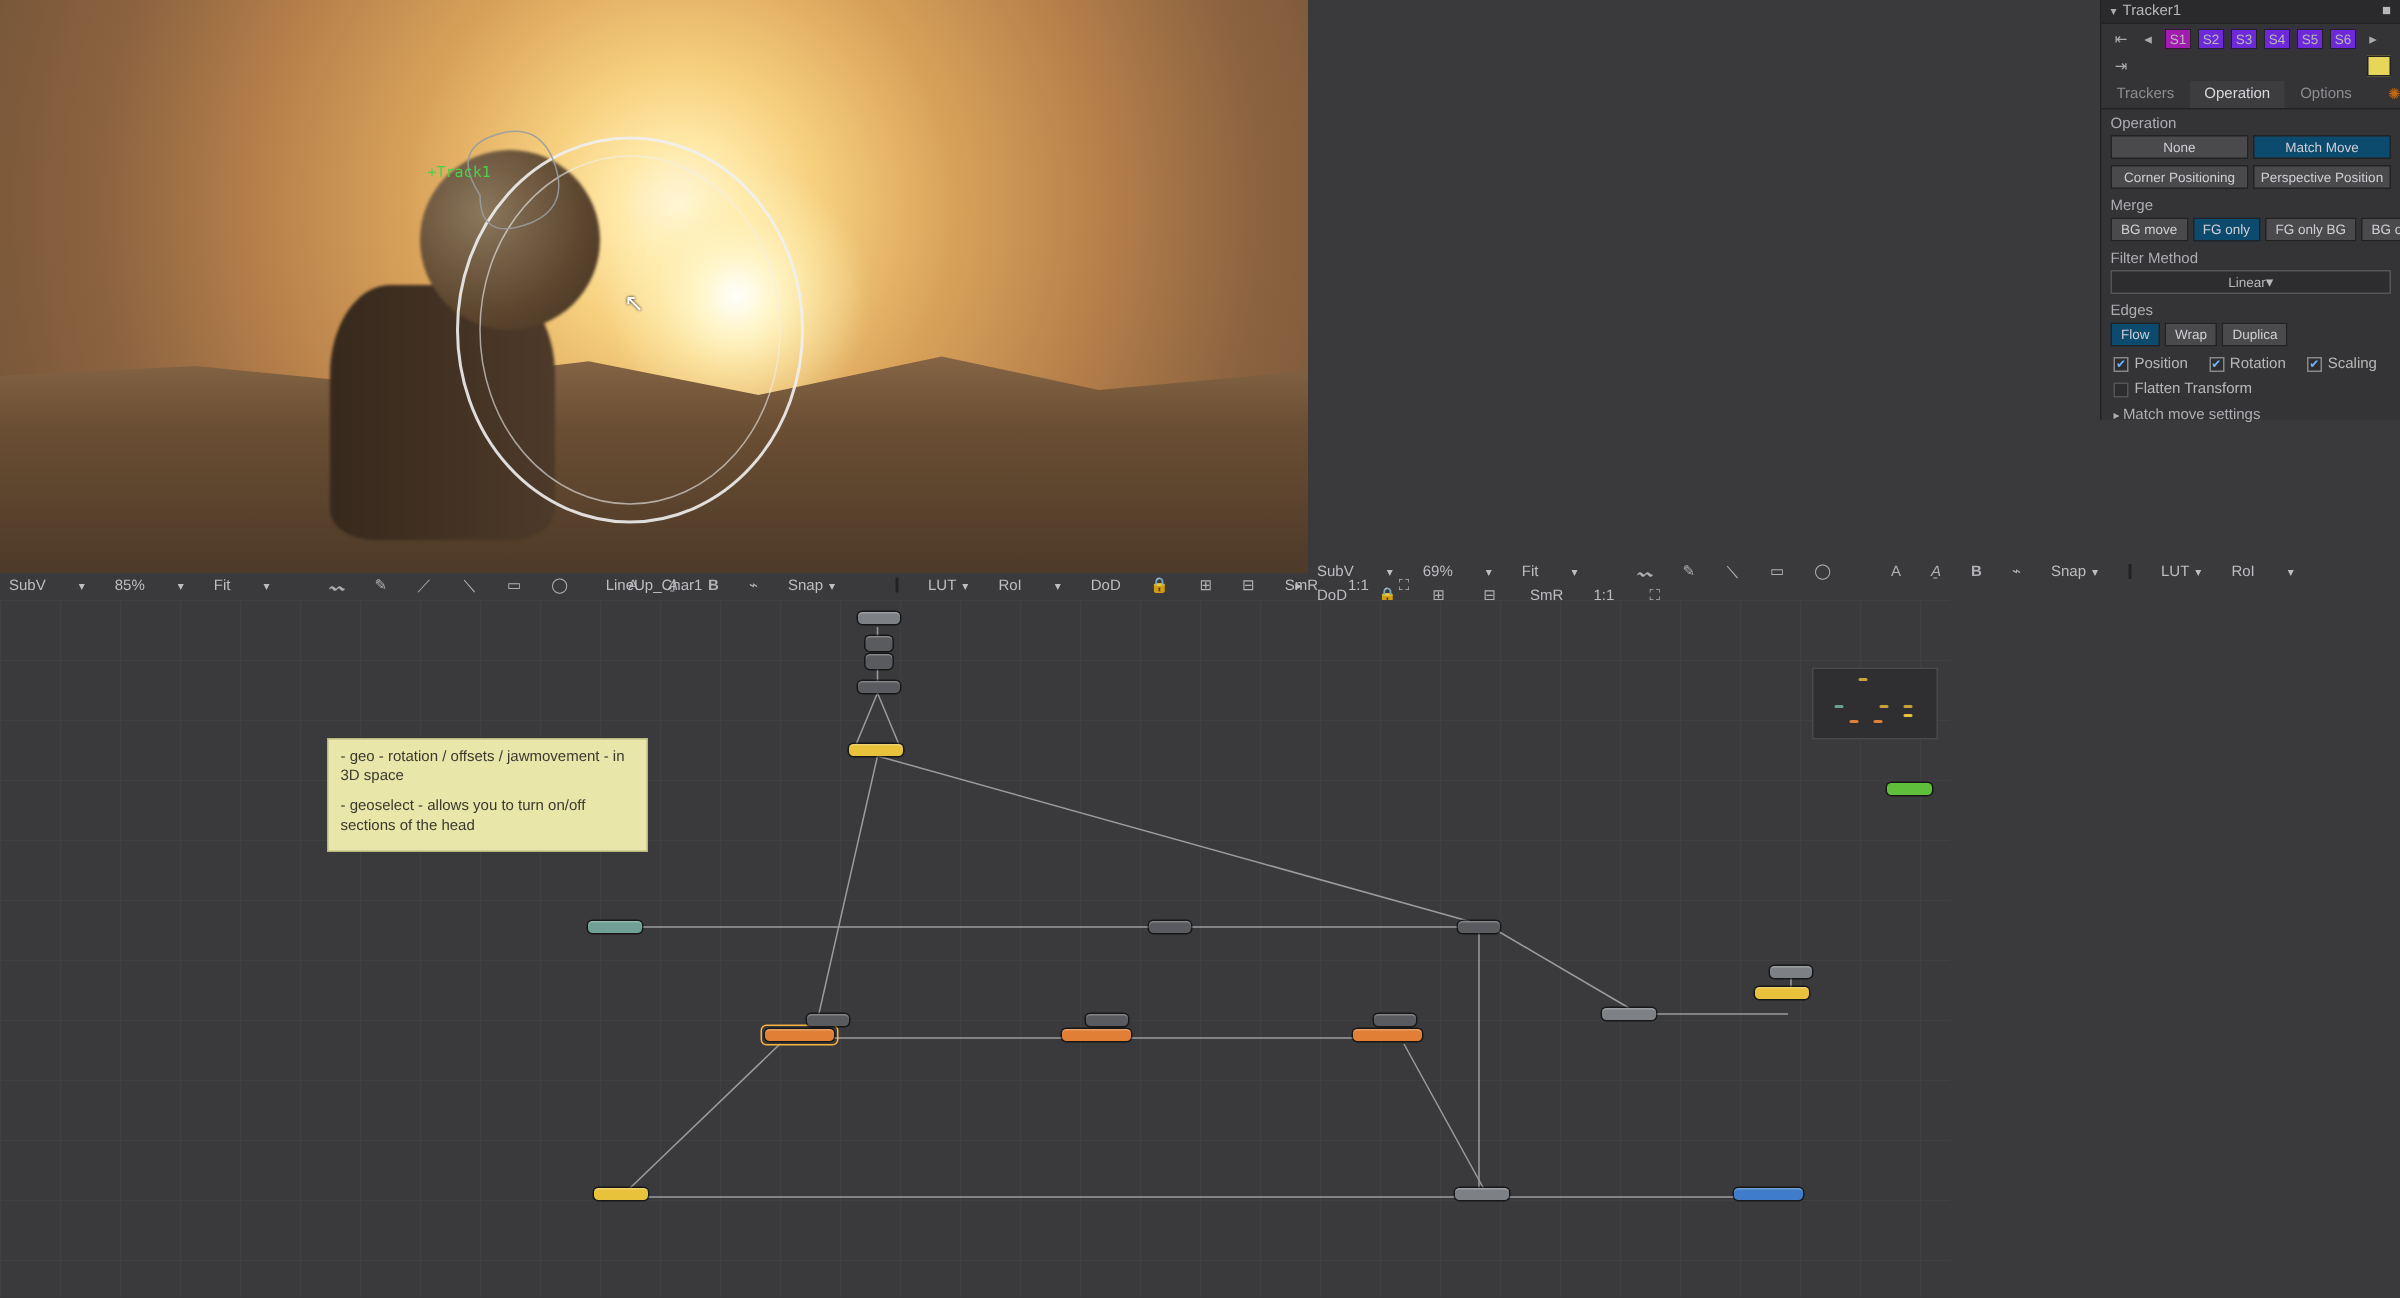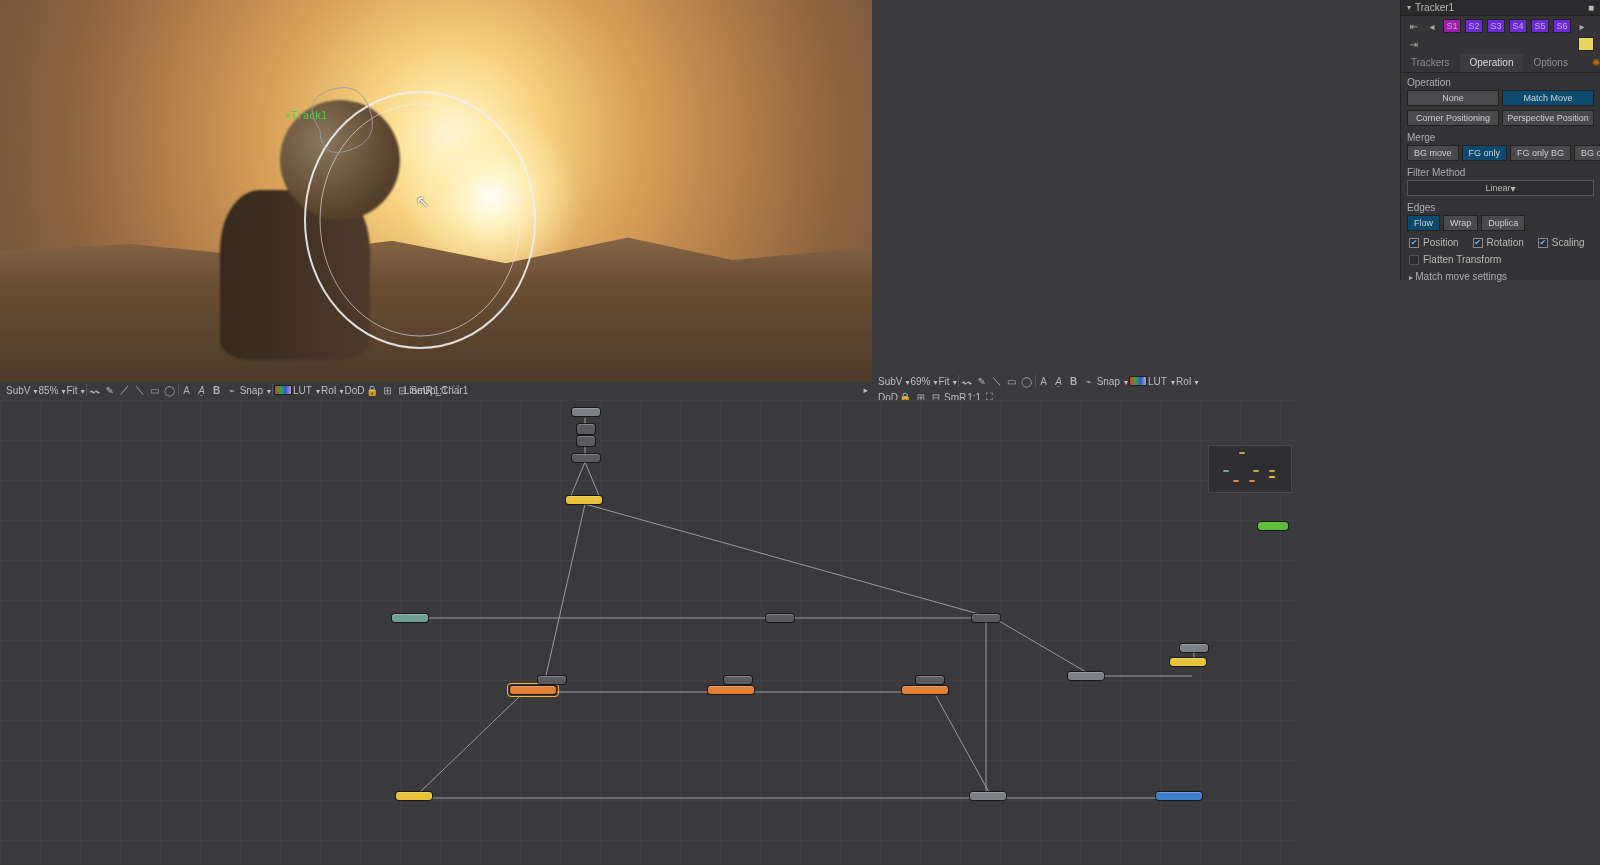--- a/index.html
+++ b/index.html
@@ -27,21 +27,21 @@
 .astro .body  { position:absolute; left:20px; top:120px; width:150px; height:170px;
   background:linear-gradient(90deg,#5b442f,#816045); border-radius:40px 40px 30px 30px/60px 60px 20px 20px; }
 .astro .head  { position:absolute; left:80px; top:30px; width:120px; height:120px;
   background:radial-gradient(circle at 35% 35%,#e7c79a,#9b754e 60%,#6b4e33); border-radius:50%; }
 .helmet-wire  { position:absolute; left:290px; top:70px; width:280px; height:290px; }
 .helmet-wire svg { width:100%; height:100%; }
 .cursor-arrow { position:absolute; left:416px; top:192px; font-size:16px; color:#fff; text-shadow:0 0 2px #000; }
 .green-mark   { position:absolute; left:285px; top:110px; color:#4ad24a; font-size:10px; font-family:monospace; }
 
 
-.vbar { position:absolute; height:16px; display:flex; align-items:center; gap:1px;
+.vbar { position:absolute; height:16px; display:flex; align-items:center; gap:20px;
   font-size:10px; color:#bdbdc2; padding:0 6px; }
 .toolbar-left   { left:0;   top:382px; width:872px; }
 .toolbar-right  { left:872px; top:373px; width:428px; }
 .tb-ico { width:14px; height:14px; display:flex; align-items:center; justify-content:center; opacity:.9; }
 .tb-sep { width:1px; height:12px; background:#555; }
 .color-swatch { width:18px; height:10px;
   background:linear-gradient(90deg,#d33,#3a3,#35d,#aaa); border:1px solid #222; }
 .snapctl { display:flex; align-items:center; gap:2px; }
 .caret-down::after { content:"▾"; font-size:8px; margin-left:2px; }
 .centered-label { position:absolute; left:50%; transform:translateX(-50%); }
@@ -304,20 +304,24 @@
   <div class="node small c-dim" style="left:916px; top:276px"></div>
 
   <div class="node med  c-yellow" style="left:1170px; top:258px"></div>
   <div class="node small c-grey" style="left:1180px; top:244px"></div>
   <div class="node med  c-grey" style="left:1068px; top:272px"></div>
 
   <div class="node med  c-yellow" style="left:396px; top:392px"></div>
   <div class="node med  c-grey" style="left:970px; top:392px"></div>
   <div class="node wide c-blue" style="left:1156px; top:392px"></div>
 
+  <div class="sticky">
+    <p>- geo - rotation / offsets / jawmovement - in 3D space</p>
+    <p>- geoselect - allows you to turn on/off sections of the head</p>
+  </div>
 </div>
 
 <div class="props">
   <div class="props-title">
     <span class="tri">▾</span>
     <span>Tracker1</span>
     <span class="close">■</span>
   </div>
 
   <div class="props-row">

